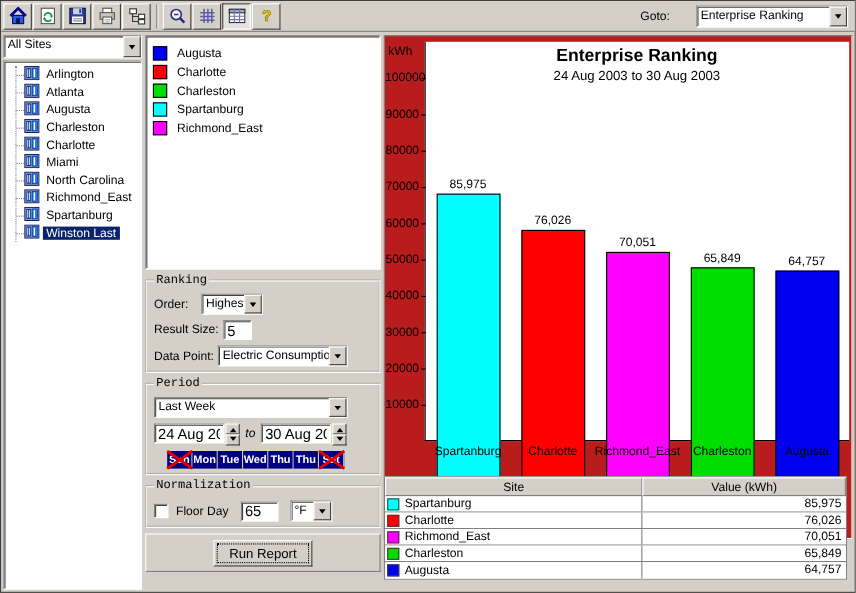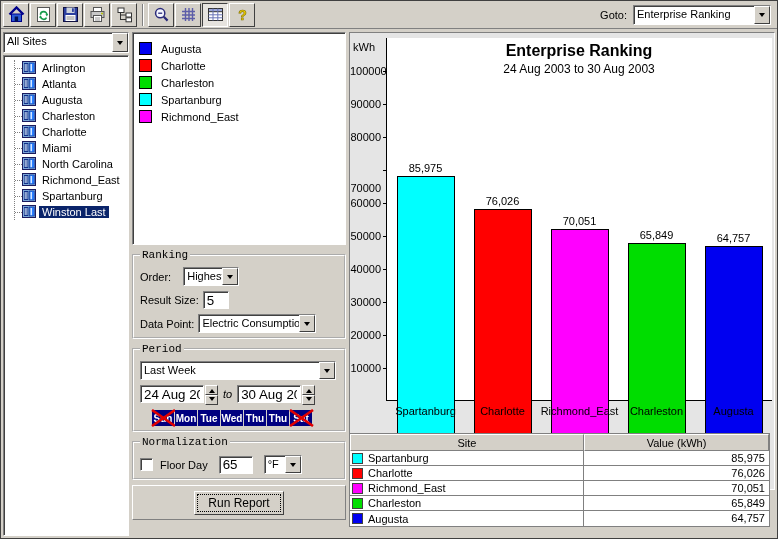--- a/index.html
+++ b/index.html
@@ -27,21 +27,21 @@
   
   #toolbar { position:absolute; top:0; left:0; right:0; height:28px;
     display:flex; align-items:center; padding:2px 6px 2px 2px;
     border-bottom:1px solid #808080; background:#d4d0c8; }
   .tb-btn { width:26px; height:24px; margin-right:1px; background:#d4d0c8;
     border:1px solid; border-color:#ffffff #404040 #404040 #ffffff;
     display:flex; align-items:center; justify-content:center; padding:0; }
   .tb-btn.pressed { border-color:#404040 #ffffff #ffffff #404040; background:#e6e3de; }
   .tb-sep { width:2px; height:22px; margin:0 4px; border-left:1px solid #808080; border-right:1px solid #ffffff; }
   .tb-icon { width:17px; height:17px; display:block; }
-  #goto-area { margin-left:auto; display:flex; align-items:center; gap:6px; }
+  #goto-area { margin-left:auto; display:flex; align-items:center; gap:24px; }
   #goto-combo { width:138px; height:20px; }
 
   
   #sidebar { position:absolute; left:2px; top:31px; width:126px; bottom:2px; }
   #site-filter { height:21px; margin-bottom:2px; }
   #tree-panel { position:absolute; top:23px; left:0; right:0; bottom:0; background:#ffffff;
     border:1px solid; border-color:#808080 #ffffff #ffffff #808080;
     box-shadow:inset 1px 1px 0 #404040; padding:4px 0 0 0; overflow:hidden; }
   #site-tree { margin-left:10px; border-left:1px dotted #808080; }
   .tree-item { display:flex; align-items:center; height:16px; cursor:default; }
@@ -59,21 +59,21 @@
   .legend-swatch { width:13px; height:13px; border:1px solid #000; flex:none; }
 
   fieldset { border:2px groove #ffffff; margin:4px 0 0 0; padding:1px 6px 4px 6px; }
   legend { padding:0 2px; font-size:11px;font-family:Liberation Mono, monospace; }
   .frow { display:flex; align-items:center; margin-top:5px; }
   .flabel { white-space:nowrap; }
 
   #order-combo { width:56px; height:19px; margin-left:12px; }
   #result-size { width:26px; height:18px; }
   #datapoint-combo { width:118px; height:19px; margin-left:4px; }
-  #preset-combo { width:196px; height:19px; }
+  #preset-combo { width:176px; height:19px; }
   .date-field { width:64px; height:18px; white-space:nowrap; }
   .spinner { width:13px; height:18px; display:flex; flex-direction:column; margin-left:1px; }
   .spin-btn { flex:1; background:#d4d0c8; border:1px solid;
     border-color:#ffffff #404040 #404040 #ffffff;
     display:flex; align-items:center; justify-content:center; }
   .to-label { margin:0 5px;font-style:italic; }
 
   #days-row { display:flex; margin:7px 0 0 12px; }
   .day-cell { position:relative; width:23px; height:16px; background:#000080; color:#fff;
     font-size:10px; font-weight:bold; display:flex; align-items:center; justify-content:center;
@@ -90,21 +90,21 @@
   #run-panel { margin-top:5px; height:35px; border:1px solid;
     border-color:#ffffff #808080 #808080 #ffffff;
     display:flex; align-items:center; justify-content:center; }
   #run-btn { width:90px; height:24px; background:#d4d0c8;
     border:1px solid; border-color:#ffffff #404040 #404040 #ffffff;
     outline:1px dotted #000; outline-offset:-4px; font-size:12px;
     font-family:"Liberation Sans","DejaVu Sans",sans-serif; }
 
   
   #right { position:absolute; left:348px; top:31px; right:2px; bottom:2px; }
-  #chart-panel { position:relative; height:458px; background:#e5e5e5;
+  #chart-panel { position:relative; height:458px; background:#b91c1c;
     border:1px solid; border-color:#808080 #ffffff #ffffff #808080; }
   #plot { position:absolute; left:36px; top:5px; width:386px; height:363px;
     background:#fff; border-left:1px solid #000; border-bottom:1px solid #000; }
   #kwh-label { position:absolute; left:3px; top:8px; }
   .ytick-label { position:absolute; left:0; width:31px; text-align:right; }
   .ytick-dash { position:absolute; left:33px; width:4px; height:1px; background:#000; }
   #chart-title { position:absolute; left:36px; width:386px; top:9px; text-align:center;
     font-size:16px; font-weight:bold; }
   #chart-subtitle { position:absolute; left:36px; width:386px; top:29px; text-align:center;
     font-size:12px; }
@@ -518,21 +518,21 @@
           <div class="ytick-label" style="top: 296px;">20000</div>
           <div class="ytick-dash" style="top: 302px;"></div>
           <div class="ytick-label" style="top: 263px;">30000</div>
           <div class="ytick-dash" style="top: 269px;"></div>
           <div class="ytick-label" style="top: 230px;">40000</div>
           <div class="ytick-dash" style="top: 236px;"></div>
           <div class="ytick-label" style="top: 197px;">50000</div>
           <div class="ytick-dash" style="top: 203px;"></div>
           <div class="ytick-label" style="top: 164px;">60000</div>
           <div class="ytick-dash" style="top: 170px;"></div>
-          <div class="ytick-label" style="top: 149px;">70000</div>
+          <div class="ytick-label" style="top: 131px;">70000</div>
           <div class="ytick-dash" style="top: 137px;"></div>
           <div class="ytick-label" style="top: 98px;">80000</div>
           <div class="ytick-dash" style="top: 104px;"></div>
           <div class="ytick-label" style="top: 65px;">90000</div>
           <div class="ytick-dash" style="top: 71px;"></div>
           <div class="ytick-label" style="top: 32px;">100000</div>
           <div class="ytick-dash" style="top: 38px;"></div>
         </div>
       <div id="chart-title">Enterprise Ranking</div>
       <div id="chart-subtitle">24 Aug 2003 to 30 Aug 2003</div>

